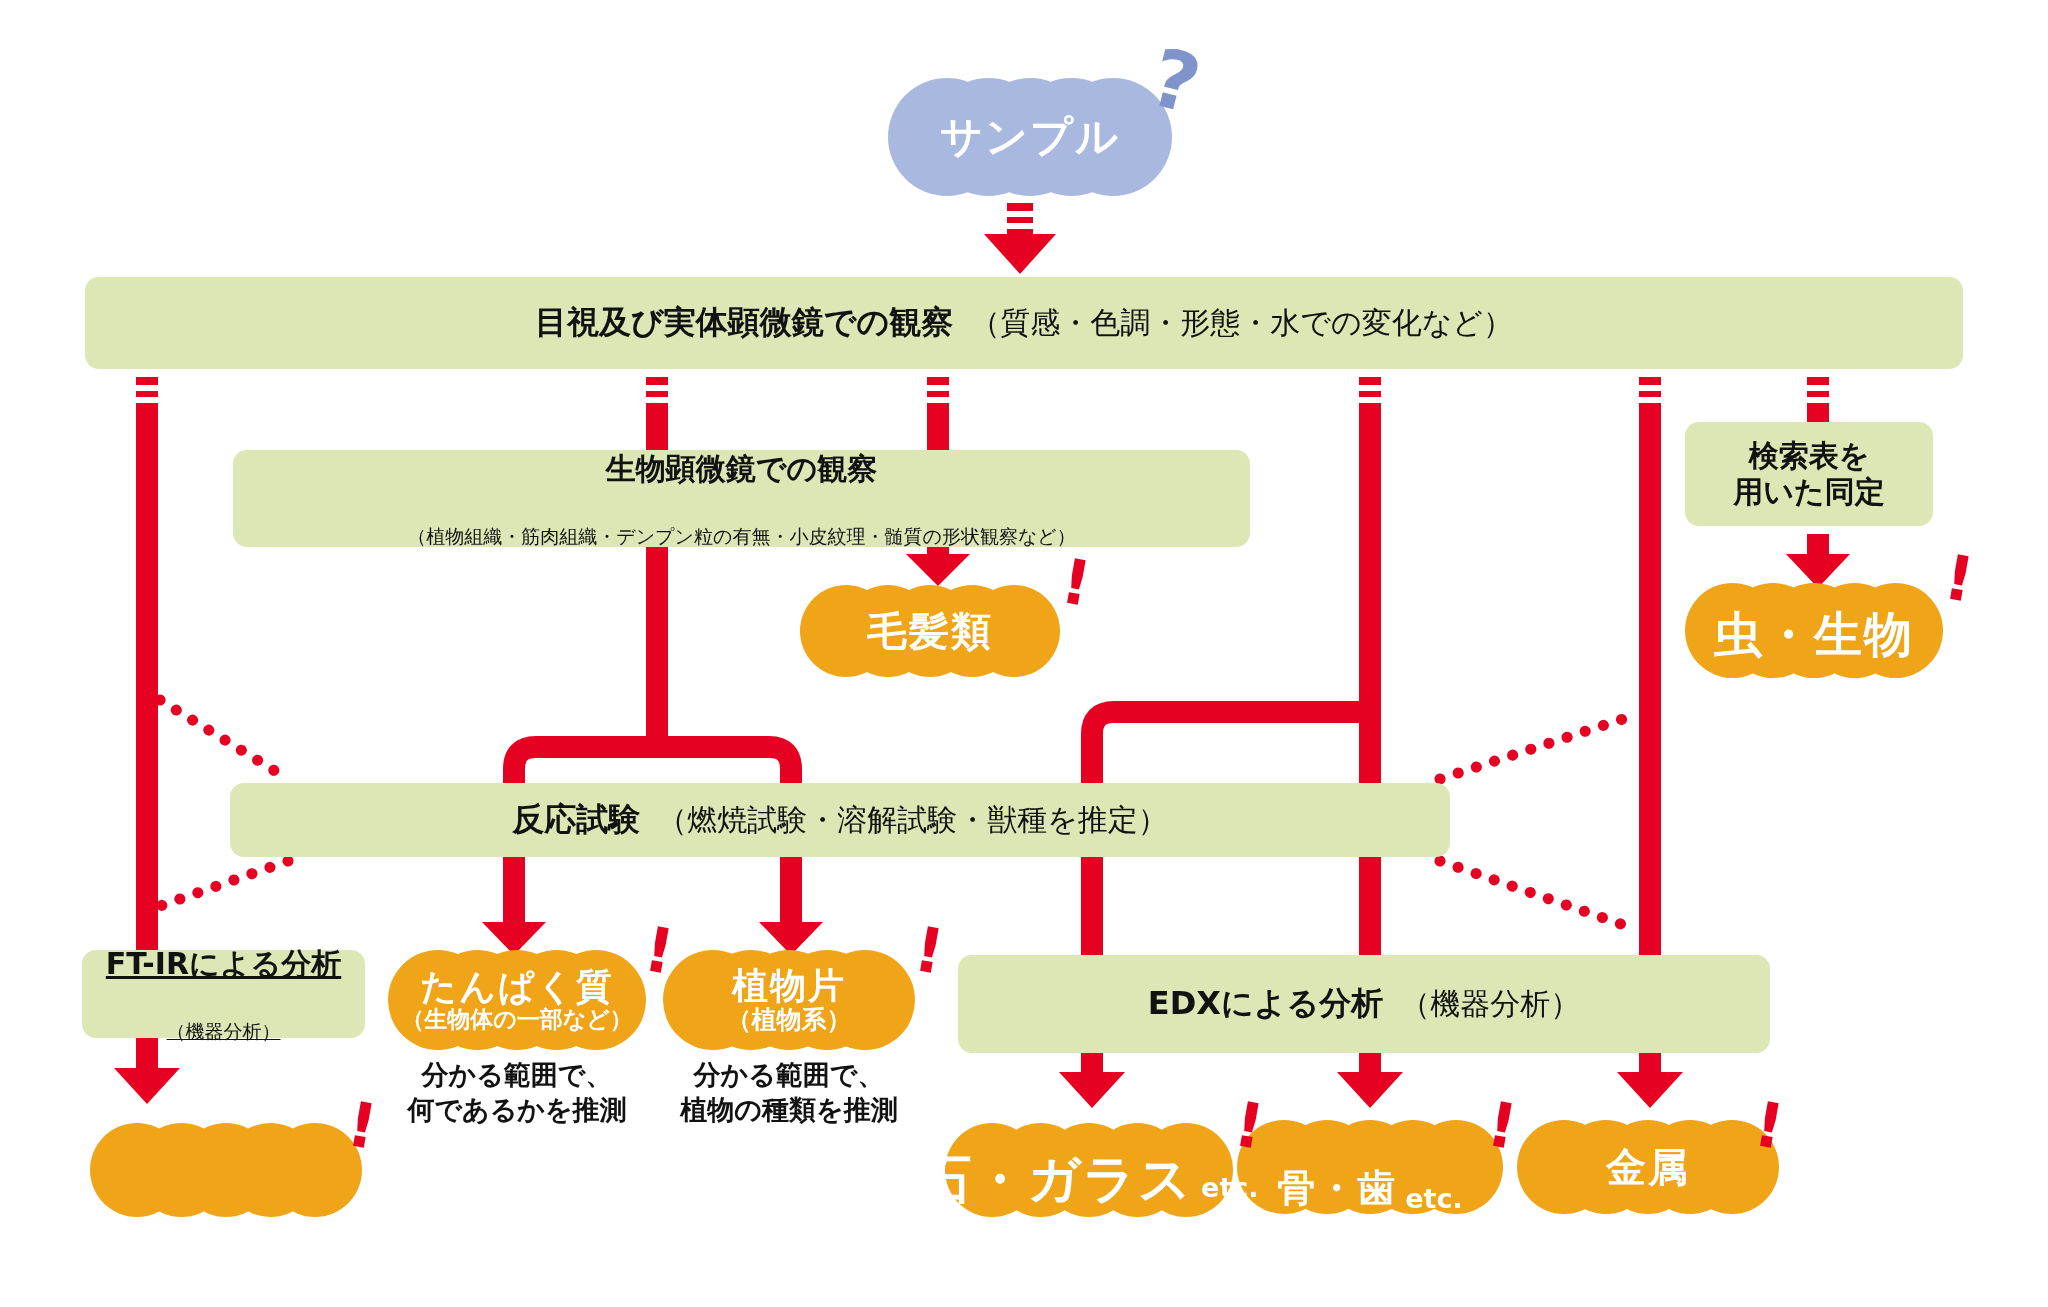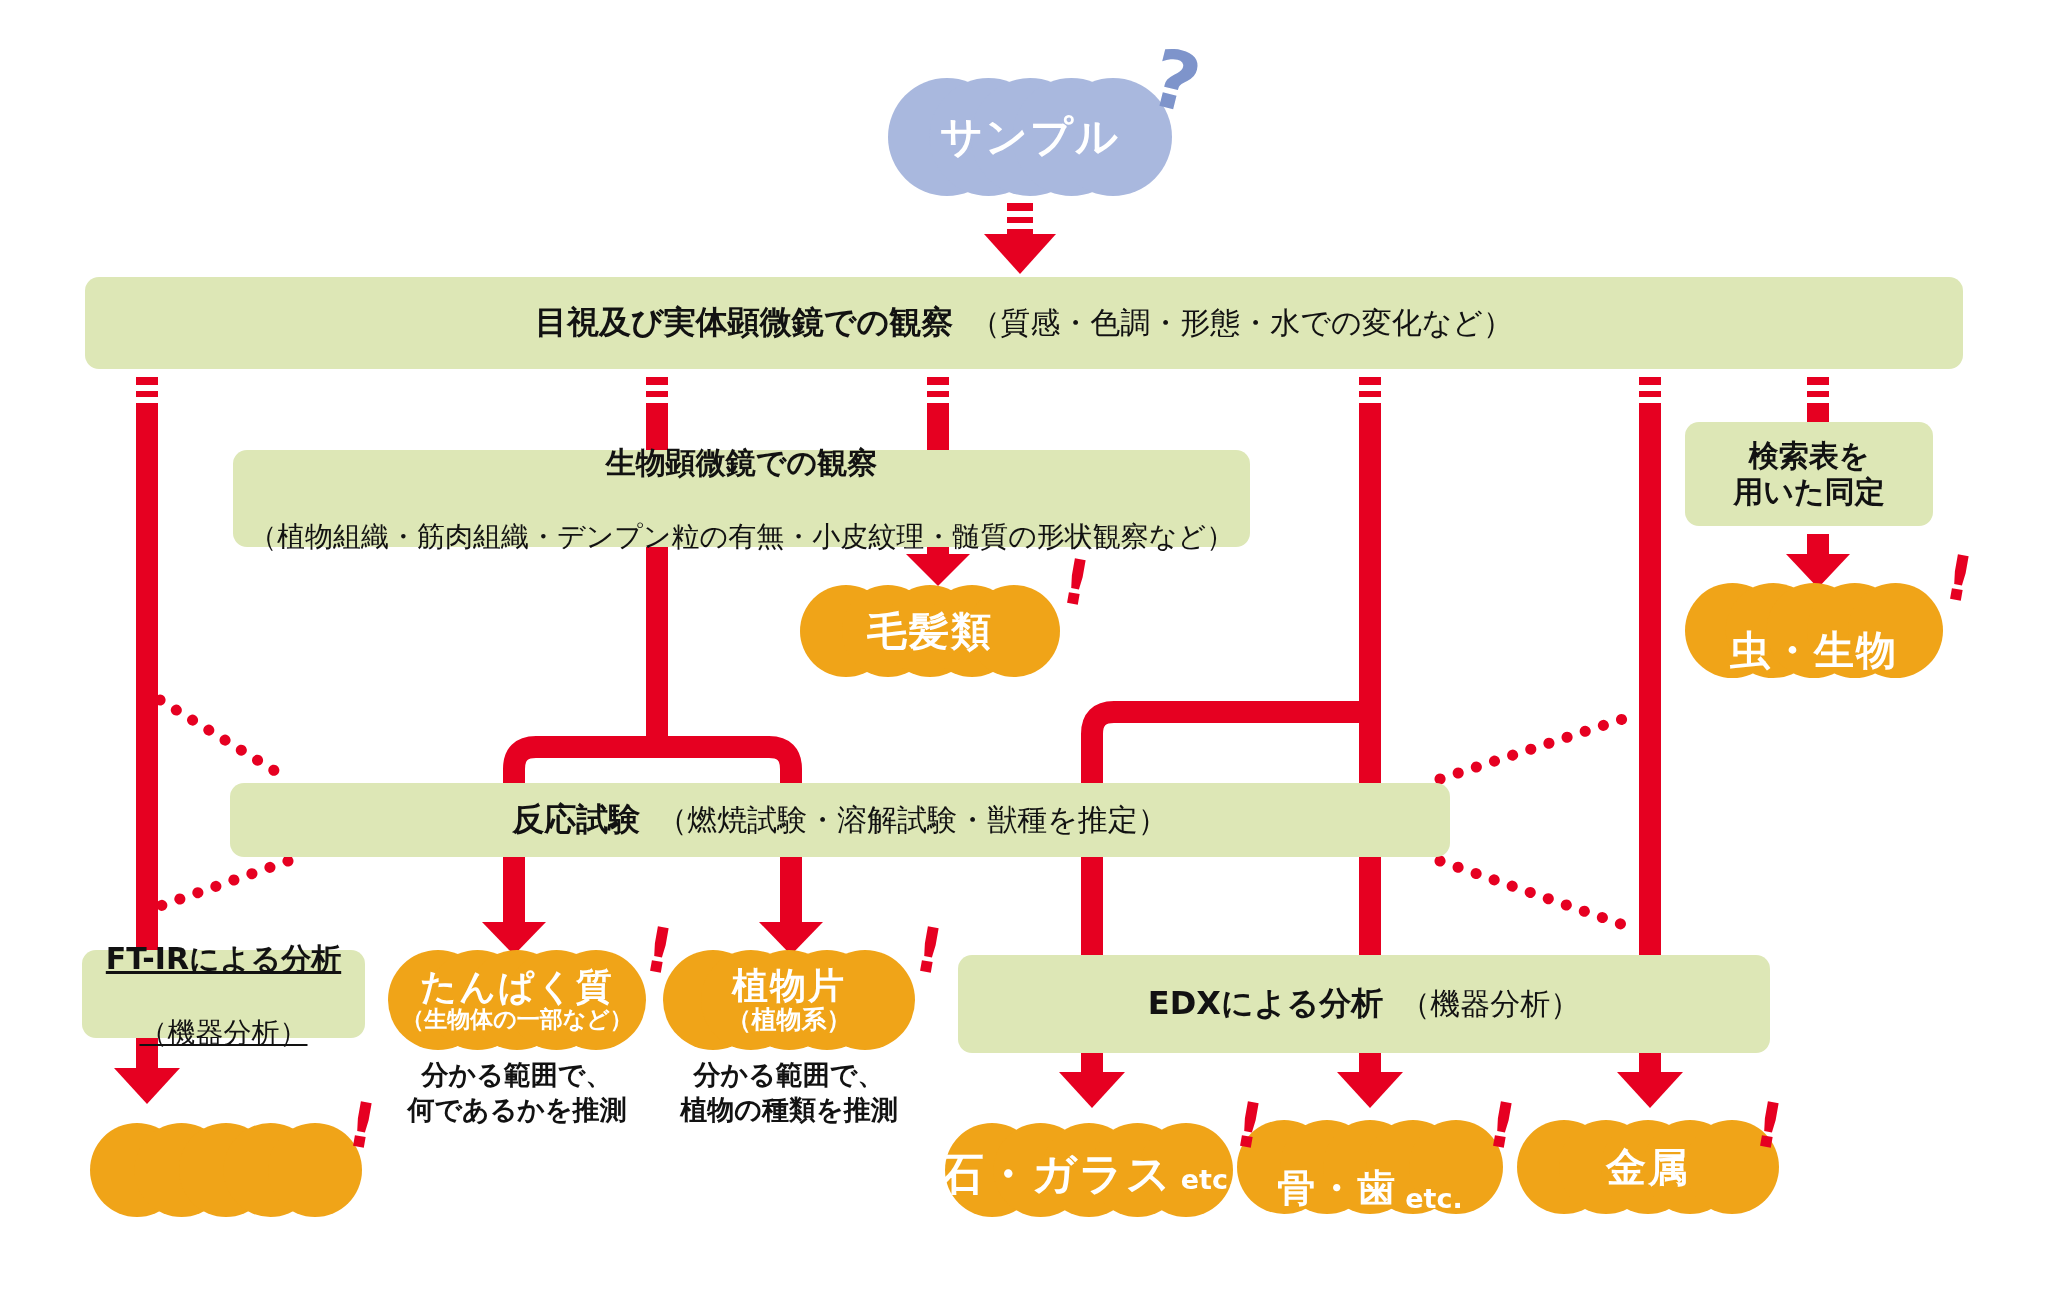--- a/index.html
+++ b/index.html
@@ -21,21 +21,21 @@
   .cloud-blue circle{fill:var(--blue);}
   .cut{fill:#ffffff;}
 
   .gbox{position:absolute;z-index:2;background:var(--green);border-radius:14px;
         display:flex;flex-direction:column;align-items:center;justify-content:center;
         color:var(--ink);text-align:center;}
   .gbox .row{display:flex;align-items:baseline;justify-content:space-between;gap:17px;white-space:nowrap;}
   .t-bold{font-weight:800;font-size:32px;}
   .t-reg{font-weight:500;font-size:30px;}
   .t-bold-s{font-weight:800;font-size:30px;}
-  .t-reg-s{font-weight:500;font-size:28px;line-height:1.25;margin-top:35px;}
+  .t-reg-s{font-weight:500;font-size:19px;line-height:1.25;margin-top:35px;}
 
   .lbl{position:absolute;z-index:3;display:flex;align-items:center;justify-content:center;
        color:#ffffff;font-weight:800;letter-spacing:2px;text-align:center;white-space:nowrap;}
   .lbl.col{flex-direction:column;line-height:1.12;}
   .lbl .etc{font-size:27px;margin-left:8px;letter-spacing:0;}
 
   .caption{position:absolute;z-index:3;color:var(--ink);font-size:27px;font-weight:600;
            line-height:1.28;text-align:center;white-space:nowrap;}
 
   .mark{position:absolute;z-index:4;color:var(--red);font-weight:800;font-size:62px;
@@ -211,33 +211,33 @@
 
   <div class="gbox" style="left:958px;top:955px;width:812px;height:98px;">
     <div class="row">
       <span class="t-bold">EDXによる分析</span>
       <span class="t-reg">（機器分析）</span>
     </div>
   </div>
 
   <div class="lbl" style="left:888px;top:78px;width:284px;height:118px;font-size:42px;">サンプル</div>
   <div class="lbl" style="left:800px;top:585px;width:260px;height:92px;font-size:40px;">毛髪類</div>
-  <div class="lbl" style="left:1685px;top:603px;width:258px;height:95px;font-size:40px;">虫・生物</div>
+  <div class="lbl" style="left:1685px;top:587px;width:258px;height:95px;font-size:48px;">虫・生物</div>
 
   <div class="lbl col" style="left:388px;top:950px;width:258px;height:100px;">
     <span style="font-size:36px;">たんぱく質</span>
     <span style="font-size:23px;letter-spacing:0;">（生物体の一部など）</span>
   </div>
   <div class="lbl col" style="left:663px;top:950px;width:252px;height:100px;">
     <span style="font-size:36px;">植物片</span>
     <span style="font-size:25px;letter-spacing:0;">（植物系）</span>
   </div>
 
   <div class="lbl" style="left:945px;top:1123px;width:288px;height:94px;align-items:baseline;padding-top:22px;box-sizing:border-box;">
-    <span style="font-size:44px;">石・ガラス</span>
+    <span style="font-size:52px;">石・ガラス</span>
     <span class="etc">etc.</span>
   </div>
   <div class="lbl" style="left:1237px;top:1120px;width:266px;height:94px;align-items:flex-end;padding-top:22px;box-sizing:border-box;">
     <span style="font-size:38px;">骨・歯</span>
     <span class="etc">etc.</span>
   </div>
   <div class="lbl" style="left:1517px;top:1120px;width:262px;height:94px;font-size:40px;">金属</div>
 
   <div class="caption" style="left:367px;top:1058px;width:300px;">
     <div>分かる範囲で、</div>

